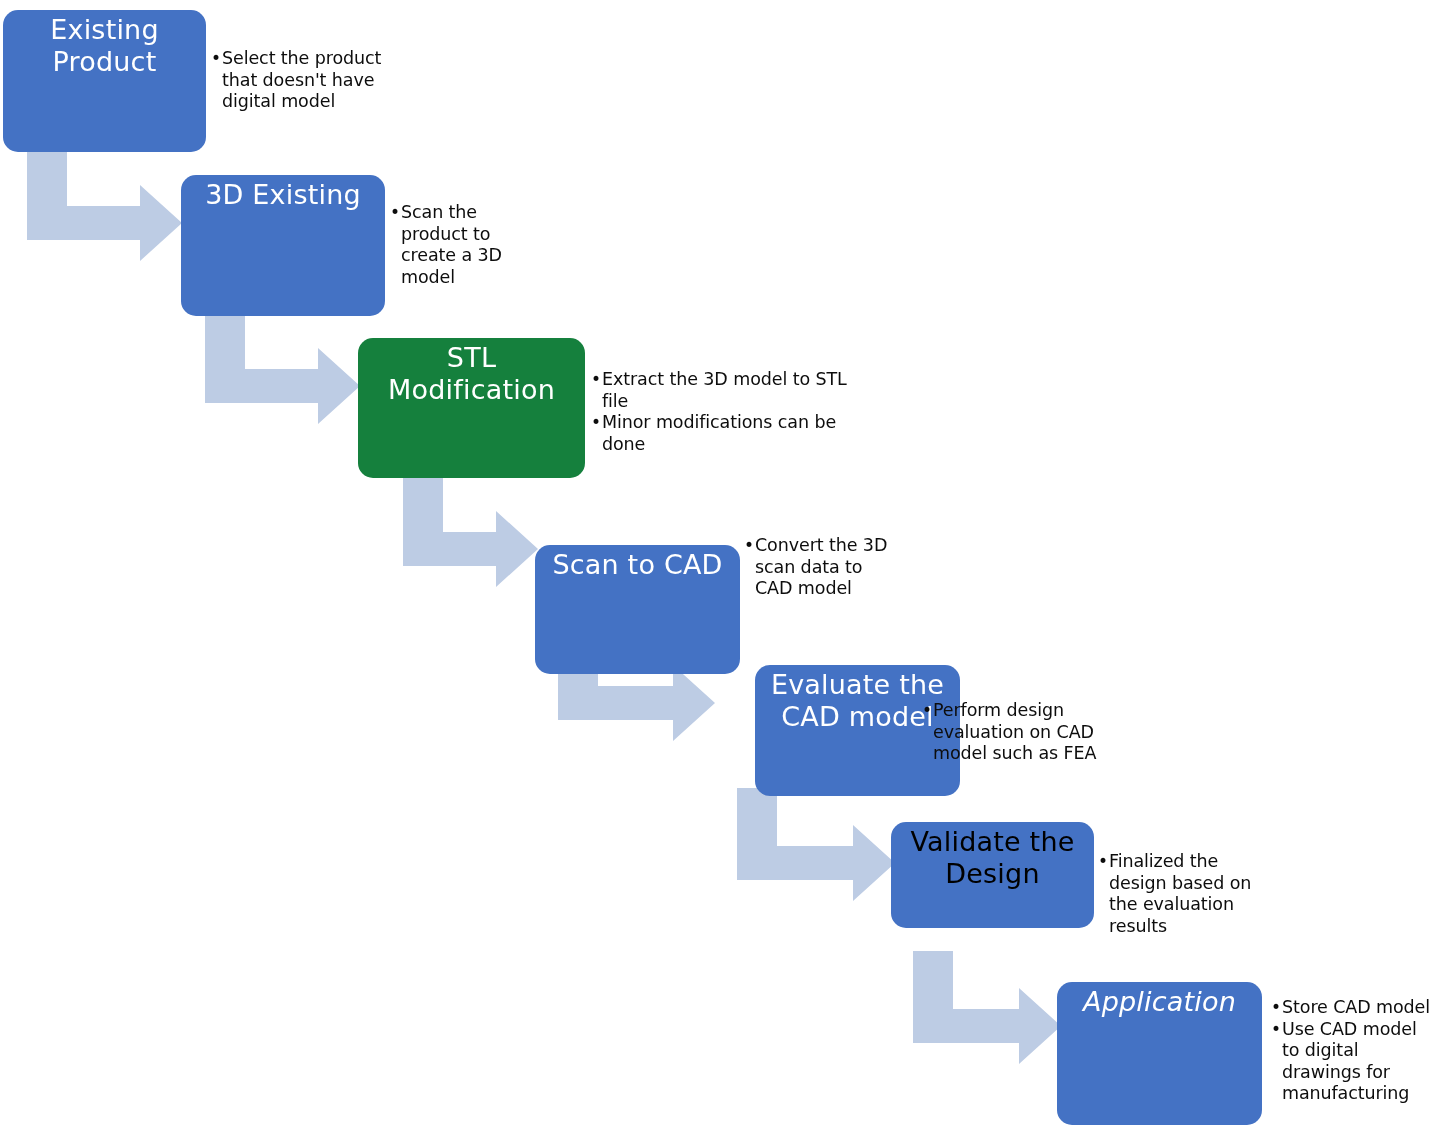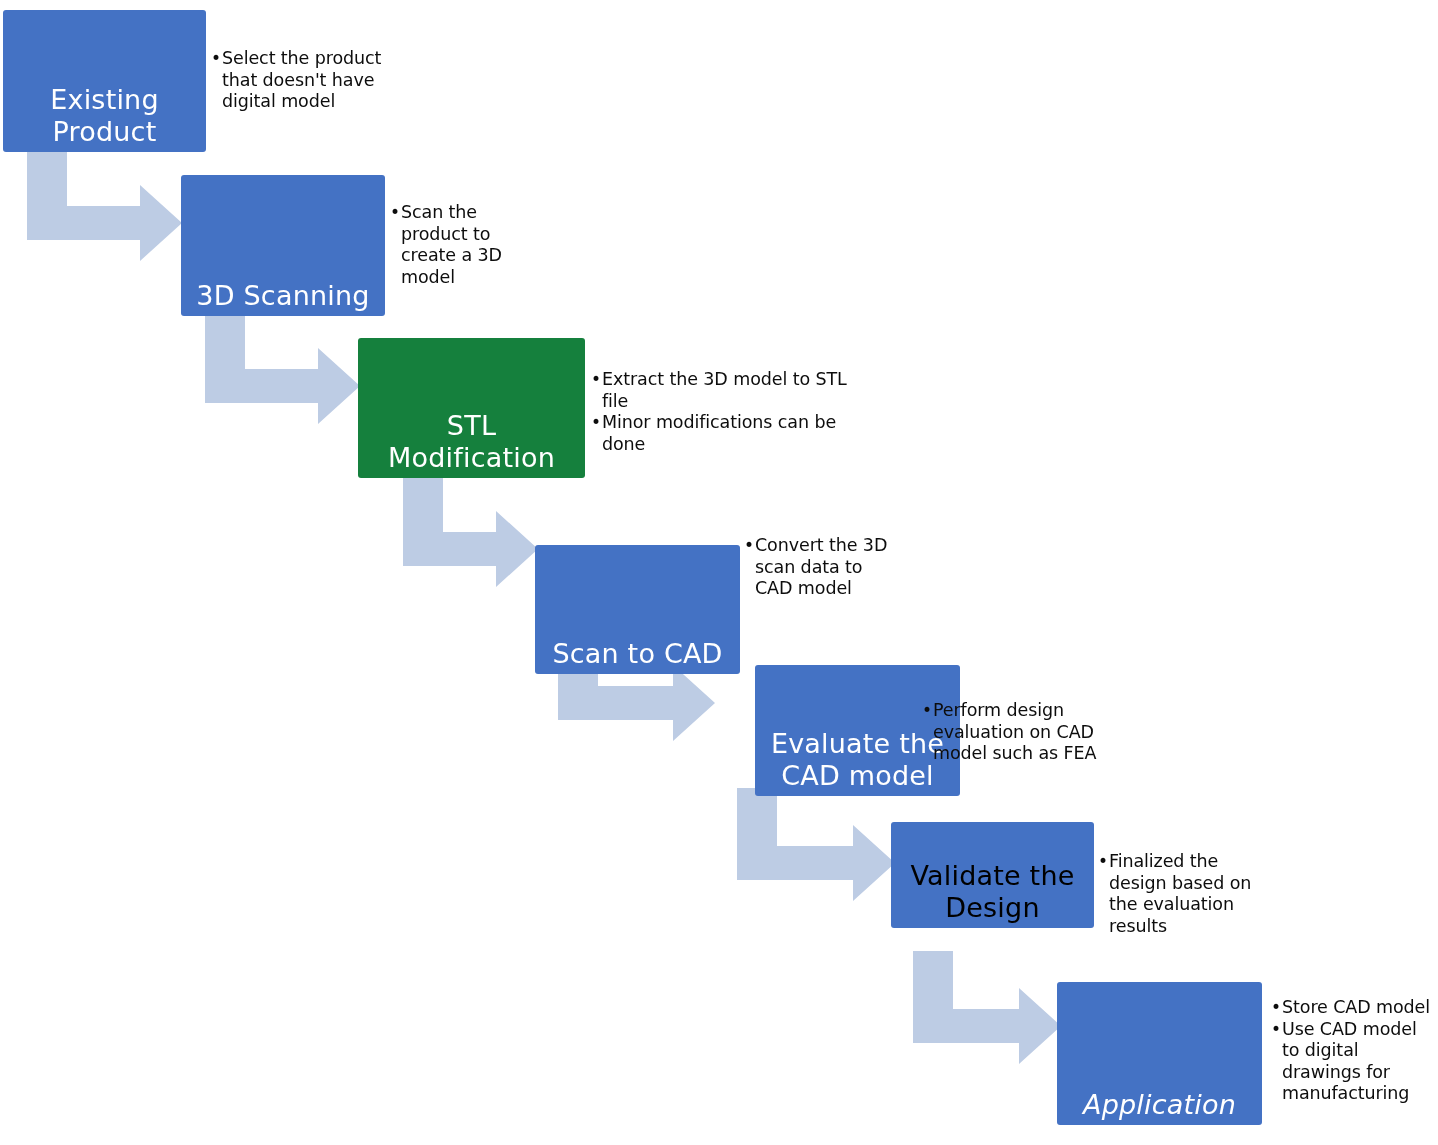--- a/index.html
+++ b/index.html
@@ -15,23 +15,23 @@
     position: relative;
     width: 1438px;
     height: 1145px;
     background: #ffffff;
     overflow: hidden;
   }
   .step-box {
     position: absolute;
     box-sizing: border-box;
     background: #4472C4;
-    border-radius: 3px;
+    border-radius: 15px;
     display: flex;
-    align-items: flex-end;
+    align-items: flex-start;
     justify-content: center;
     text-align: center;
     color: #ffffff;
     font-size: 27px;
     line-height: 1.18;
     letter-spacing: 0.2px;
     padding: 4px 10px;
     font-weight: 400;
   }
   .step-label {
@@ -101,21 +101,21 @@
 Product</span>
   </div>
   <div class="bullets" style="left: 211px; top: 48px; width: 185px; color: rgb(13, 13, 13);">
     <div class="bullet-row">
       <span class="bullet-dot">•</span>
       <span class="bullet-text">Select the product that doesn't have digital model</span>
     </div>
   </div>
 
   <div class="step-box" style="left: 181px; top: 175px; width: 204px; height: 141px; background: rgb(68, 114, 196); color: rgb(255, 255, 255);">
-    <span class="step-label">3D Scanning</span>
+    <span class="step-label">3D Existing</span>
   </div>
   <div class="bullets" style="left: 390px; top: 202px; width: 128px; color: rgb(13, 13, 13);">
     <div class="bullet-row">
       <span class="bullet-dot">•</span>
       <span class="bullet-text">Scan the product to create a 3D model</span>
     </div>
   </div>
 
   <div class="step-box" style="left: 358px; top: 338px; width: 227px; height: 140px; background: #15803d; color: rgb(255, 255, 255);">
     <span class="step-label">STL Modification</span>

